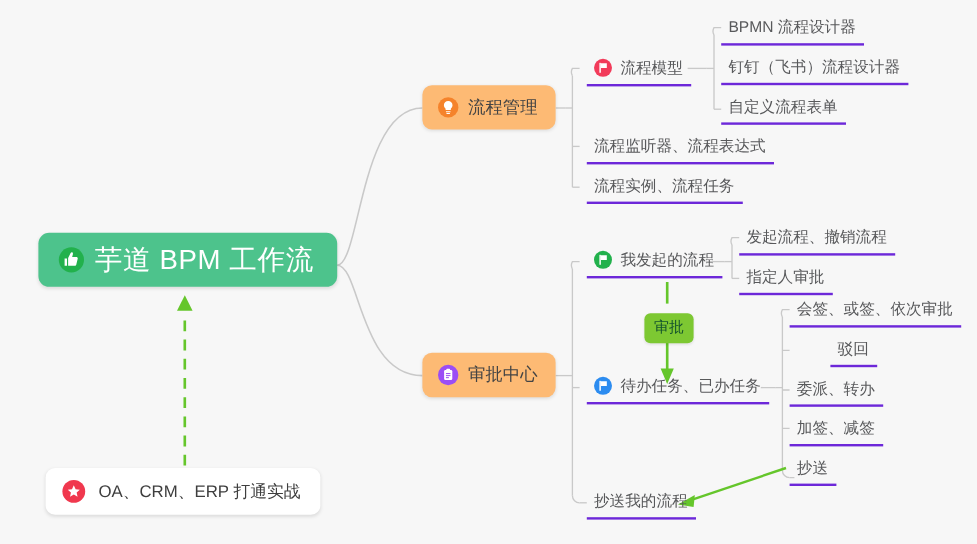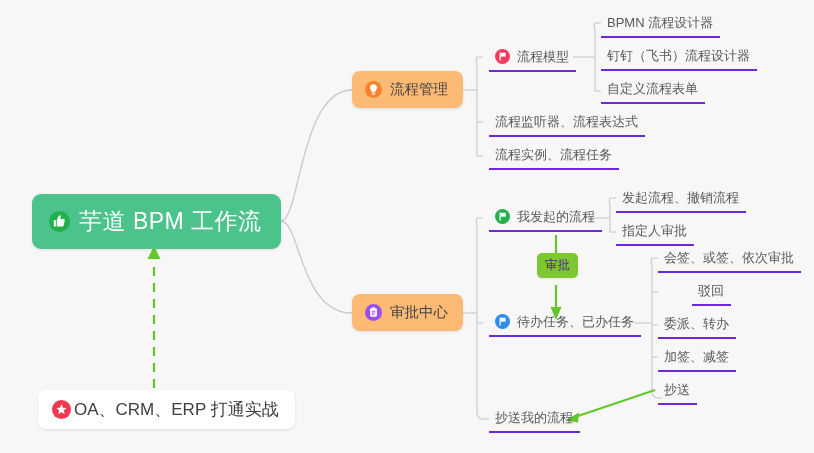--- a/index.html
+++ b/index.html
@@ -28,21 +28,21 @@
     height: 453px;
     pointer-events: none;
   }
 
   
   .root-node {
     position: absolute;
     left: 32px;
     top: 194px;
     width: 249px;
-    height: 55px;
+    height: 45px;
     background: #4DC38C;
     border-radius: 9px;
     box-shadow: 0 1px 3px rgba(0,0,0,0.10);
     display: flex;
     align-items: center;
     padding-left: 17px;
     box-sizing: border-box;
   }
   .root-label {
     color: #ffffff;
@@ -95,49 +95,50 @@
     border-radius: 50%;
     flex: 0 0 auto;
     position: relative;
   }
   .ico svg { display: block; }
 
   
   .tag-badge {
     position: absolute;
     background: #7DC832;
-    color: #4c1d95;
+    color: #14532d;
     font-size: 12.5px;
     border-radius: 5px;
     padding: 5px 8px 6px 8px;
     line-height: 14px;
     white-space: nowrap;
     box-shadow: 0 1px 2px rgba(0,0,0,0.08);
+    margin-top: 8px;
   }
   #badge-approve { left: 537px; top: 253px; }
 
   
   #note-card {
     position: absolute;
     left: 38px;
     top: 390px;
     height: 39px;
     background: #ffffff;
     border-radius: 8px;
     box-shadow: 0 1px 3px rgba(0,0,0,0.10);
     display: flex;
     align-items: center;
     padding: 0 16px 0 14px;
     box-sizing: border-box;
     white-space: nowrap;
   }
   #note-card .note-label {
     color: #3e3e3e;
-    font-size: 17px;
-    margin-left: 3px;
+    font-size: 14px;
+    margin-left: 11px;
     text-align: right;
   }
 </style>
 </head>
 <body>
 
 <div id="canvas">
 
   <svg id="edges" viewBox="0 0 814 453" xmlns="http://www.w3.org/2000/svg">
 

